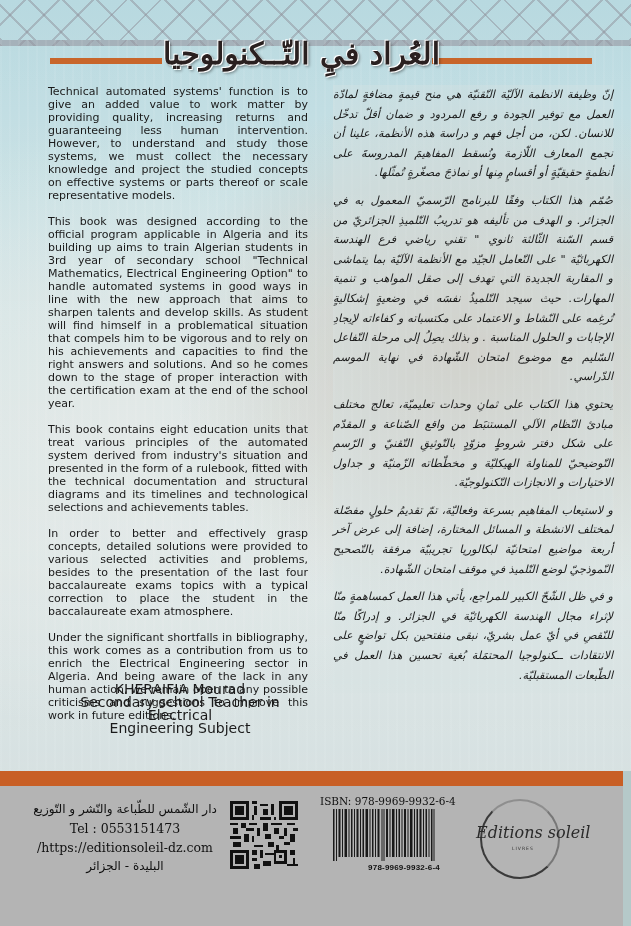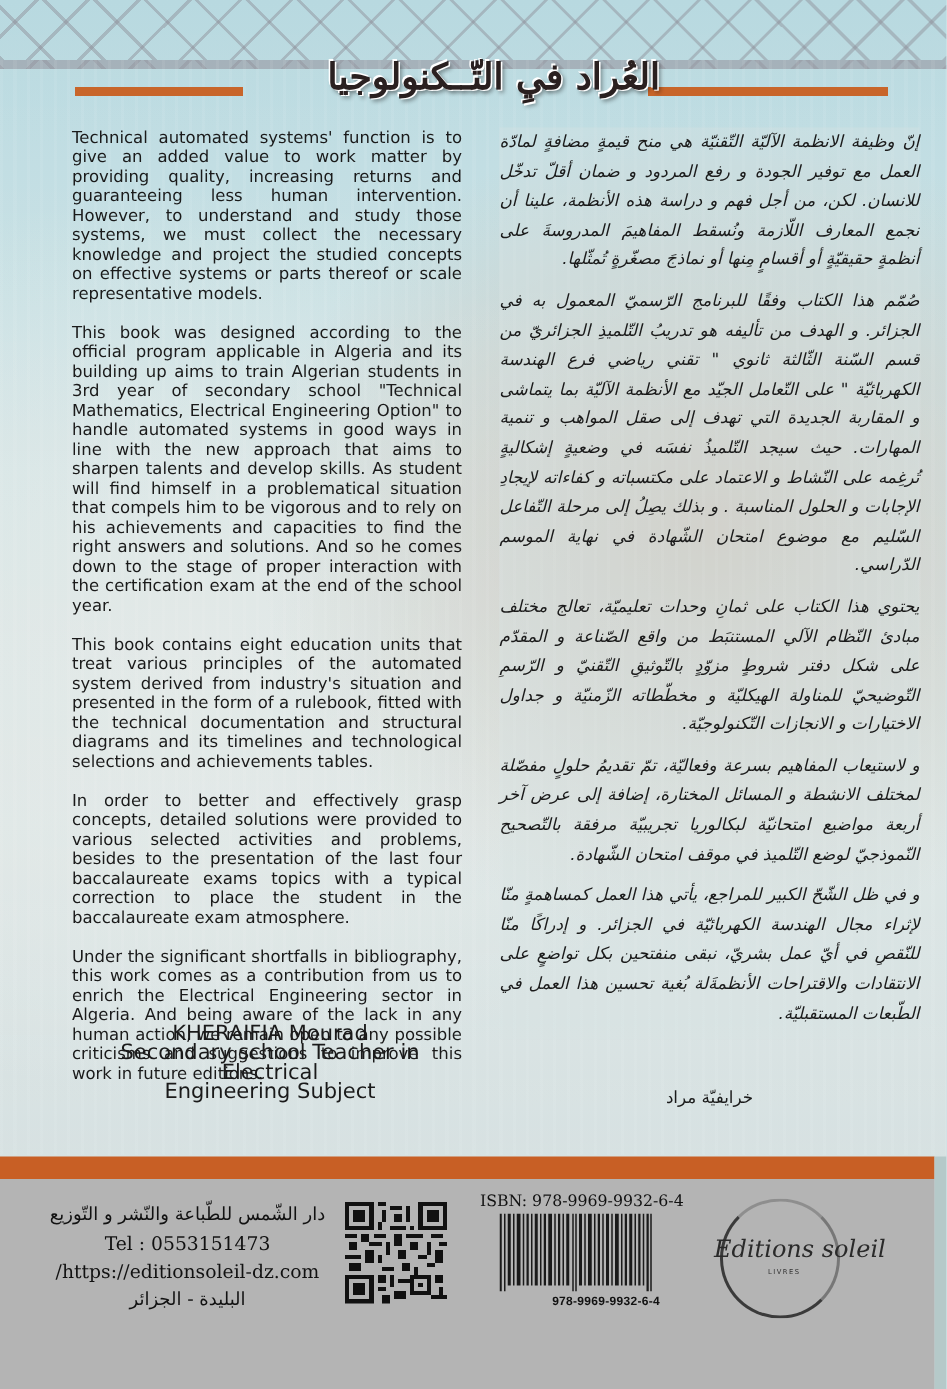--- a/index.html
+++ b/index.html
@@ -25,22 +25,22 @@
     }
     .stripes {
       position: absolute; left: 0; top: 40px; width: 631px; height: 730px;
       background: repeating-linear-gradient(90deg, rgba(255,255,255,0.10) 0 2px, transparent 2px 9px);
       opacity: 0.6;
     }
     .title-bar {
       position: absolute; top: 58px; height: 6px; background: #c8652a;
     }
     .title {
-      position: absolute; left: 190px; top: 36px; width: 250px; text-align: right;
-      font-family: "DejaVu Serif", serif; font-weight: bold; font-size: 24px;
+      position: absolute; left: 190px; top: 36px; width: 250px; text-align: center;
+      font-family: "DejaVu Serif", serif; font-weight: bold; font-size: 30px;
       color: #2a2020; text-shadow: 1px 1px 0 #ffffff, -1px -1px 0 #ffffff, 2px 2px 3px rgba(0,0,0,0.4);
       direction: rtl; white-space: nowrap;
     }
     .col-en {
       position: absolute; left: 48px; top: 85px; width: 260px;
       font-family: "DejaVu Sans", sans-serif; font-size: 11px; line-height: 13px;
       color: #1a1a1a; text-align: justify;
     }
     .col-en p { margin: 0 0 13px 0; }
     .col-ar {
@@ -127,25 +127,24 @@
   <div>KHERAIFIA Mourad</div>
   <div>Secondary school Teacher in Electrical</div>
   <div>Engineering Subject</div>
 </div>
 
 <div class="col-ar">
   <p>إنّ وظيفة الانظمة الآليّة التّقنيّة هي منح قيمةٍ مضافةٍ لمادّة العمل مع توفير الجودة و رفع المردود و ضمان أقلّ تدخّل للانسان. لكن، من أجل فهم و دراسة هذه الأنظمة، علينا أن نجمع المعارف اللّازمة ونُسقط المفاهيمَ المدروسةَ على أنظمةٍ حقيقيّةٍ أو أقسامٍ مِنها أو نماذجَ مصغّرةٍ تُمثّلها.</p>
   <p>صُمّم هذا الكتاب وفقًا للبرنامج الرّسميّ المعمول به في الجزائر. و الهدف من تأليفه هو تدريبُ التّلميذِ الجزائريّ من قسم السّنة الثّالثة ثانوي " تقني رياضي فرع الهندسة الكهربائيّة " على التّعامل الجيّد مع الأنظمة الآليّة بما يتماشى و المقاربة الجديدة التي تهدف إلى صقل المواهب و تنمية المهارات. حيث سيجد التّلميذُ نفسَه في وضعيةٍ إشكاليةٍ تُرغِمه على النّشاط و الاعتماد على مكتسباته و كفاءاته لإيجادِ الإجابات و الحلول المناسبة . و بذلك يصِلُ إلى مرحلة التّفاعل السّليم مع موضوع امتحان الشّهادة في نهاية الموسم الدّراسي.</p>
   <p>يحتوي هذا الكتاب على ثمانِ وحدات تعليميّة، تعالج مختلف مبادئ النّظام الآلي المستنبَط من واقع الصّناعة و المقدّم على شكل دفتر شروطٍ مزوّدٍ بالتّوثيقِ التّقنيّ و الرّسمِ التّوضيحيّ للمناولة الهيكليّة و مخطّطاته الزّمنيّة و جداول الاختيارات و الانجازات التّكنولوجيّة.</p>
   <p>و لاستيعاب المفاهيم بسرعة وفعاليّة، تمّ تقديمُ حلولٍ مفصّلة لمختلف الانشطة و المسائل المختارة، إضافة إلى عرض آخر أربعة مواضيع امتحانيّة لبكالوريا تجريبيّة مرفقة بالتّصحيح النّموذجيّ لوضع التّلميذ في موقف امتحان الشّهادة.</p>
-  <p>و في ظل الشّحّ الكبير للمراجع، يأتي هذا العمل كمساهمةٍ منّا لإثراء مجال الهندسة الكهربائيّة في الجزائر. و إدراكًا منّا للنّقصِ في أيّ عمل بشريّ، نبقى منفتحين بكل تواضعٍ على الانتقادات والاقتراحات الأنظمةَلة بُغية تحسين هذا العمل في الطّبعات المستقبليّة.</p>
+  <p>و في ظل الشّحّ الكبير للمراجع، يأتي هذا العمل كمساهمةٍ منّا لإثراء مجال الهندسة الكهربائيّة في الجزائر. و إدراكًا منّا للنّقصِ في أيّ عمل بشريّ، نبقى منفتحين بكل تواضعٍ على الانتقادات ــكنولوجيا المحتمَلة بُغية تحسين هذا العمل في الطّبعات المستقبليّة.</p>
 </div>
 
 <div class="sig-ar">
-  <div>خرايفيّة مراد</div>
 </div>
 
 <div class="orange-band"></div>
 <div class="right-strip"></div>
 <div class="footer"></div>
 
 <div class="pub">
   <div class="ar">دار الشّمس للطّباعة والنّشر و التّوزيع</div>
   <div>Tel : 0553151473</div>
   <div>/https://editionsoleil-dz.com</div>

